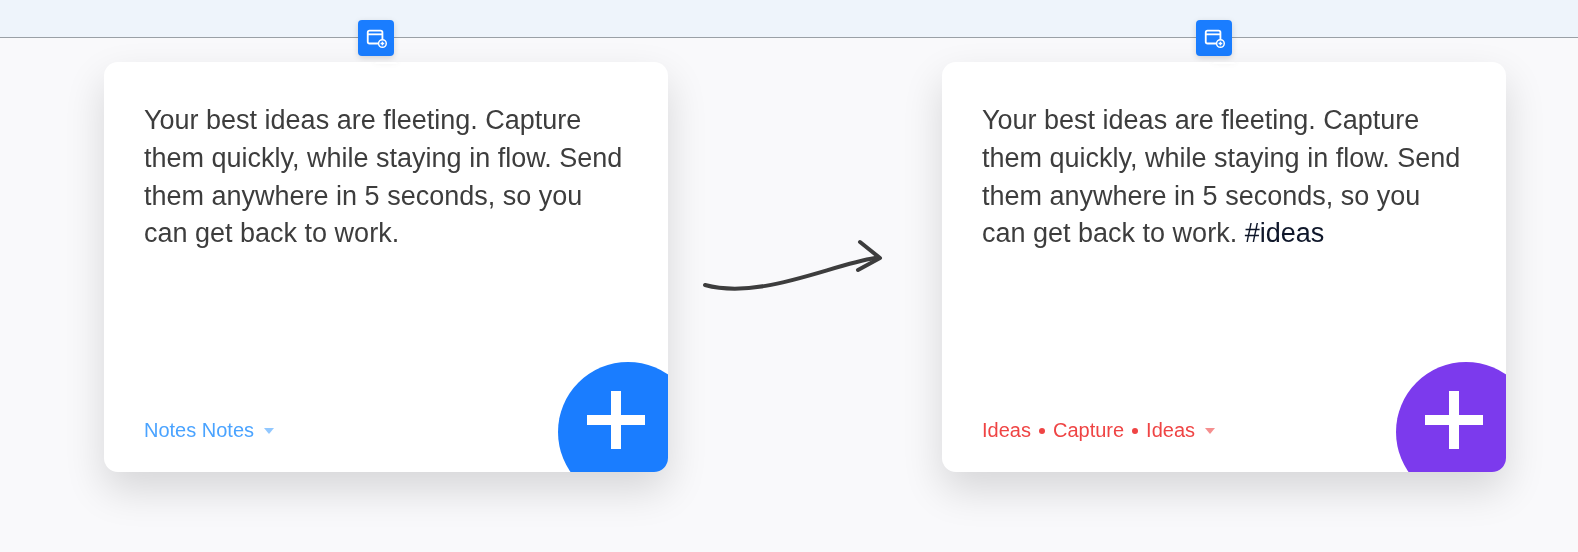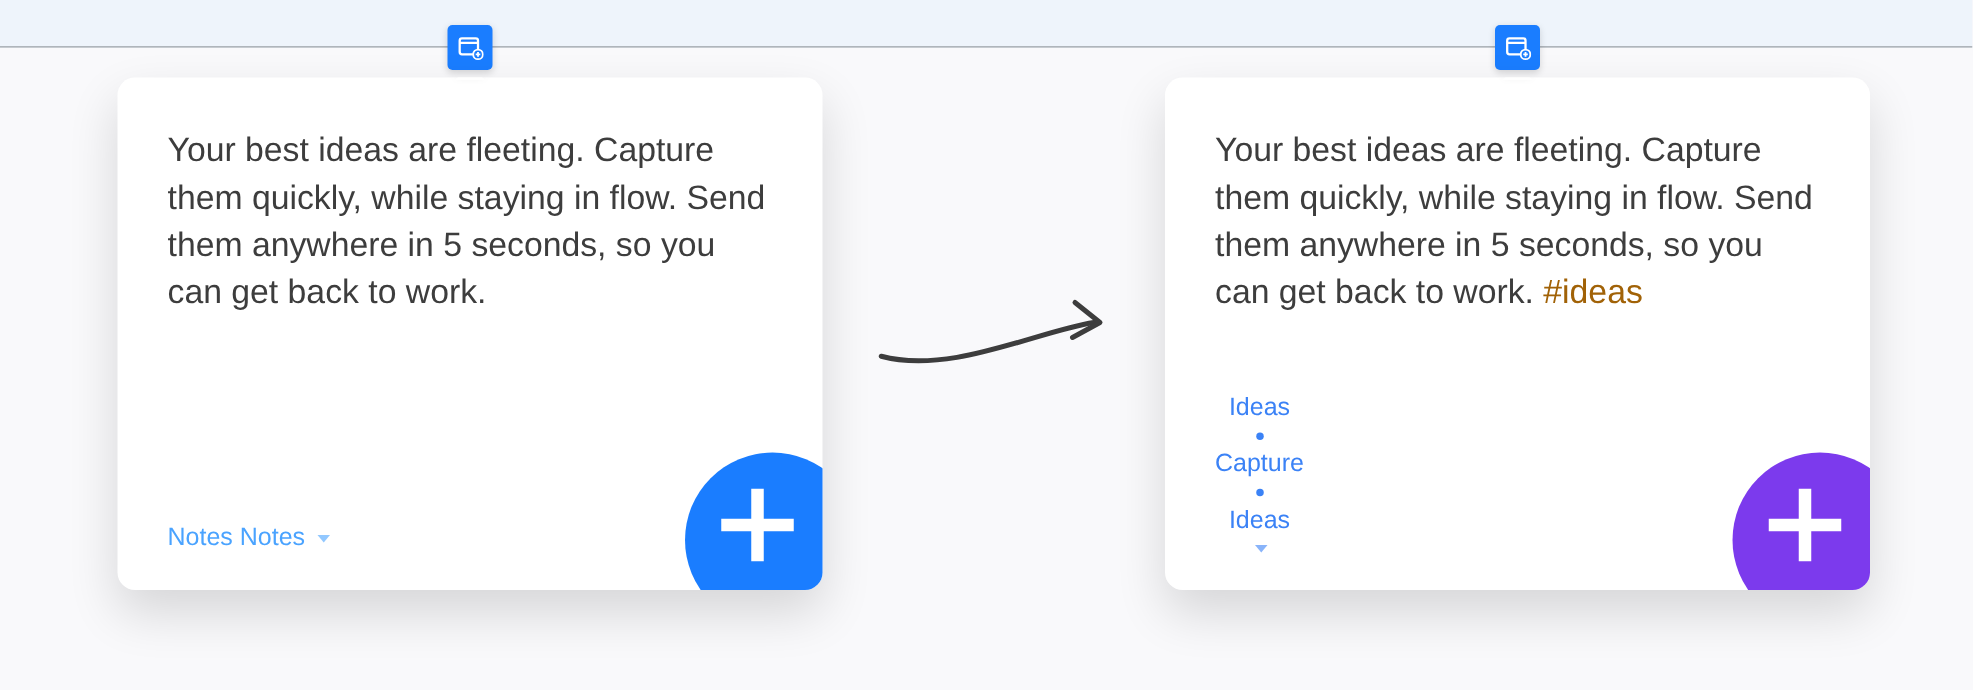--- a/index.html
+++ b/index.html
@@ -37,20 +37,21 @@
     .card {
       position: absolute;
       top: 62px;
       width: 564px;
       height: 410px;
       background: #fff;
       border-radius: 14px;
       box-shadow: 0 18px 40px rgba(0,0,0,0.14);
       padding: 40px 40px 28px 40px;
       overflow: hidden;
+      margin-left: 10px;
     }
     .card.left { left: 94px; }
     .card.right { left: 932px; }
 
     .card-pointer {
       position: absolute;
       top: -10px;
       left: 50%;
       transform: translateX(-50%);
       width: 0; height: 0;
@@ -60,34 +61,34 @@
       filter: drop-shadow(0 -2px 3px rgba(0,0,0,0.08));
     }
 
     .card-body {
       font-size: 27px;
       line-height: 1.4;
       color: #3d3d3d;
       font-weight: 400;
     }
     .hashtag {
-      color: #a16207;
+      color: #0f172a;
     }
 
     .dest-row {
       position: absolute;
       left: 40px;
       bottom: 30px;
       font-size: 20px;
       display: flex;
       align-items: center;
       gap: 8px;
     }
     .dest-row.blue { color: #4aa3ff; }
-    .dest-row.purple { color: #3b82f6; flex-direction: column; }
+    .dest-row.purple { color: #ef4444; }
     .dest-dot {
       width: 6px; height: 6px;
       border-radius: 50%;
       background: currentColor;
       display: inline-block;
     }
     .caret-down {
       display: inline-block;
       width: 0; height: 0;
       border-left: 5px solid transparent;

